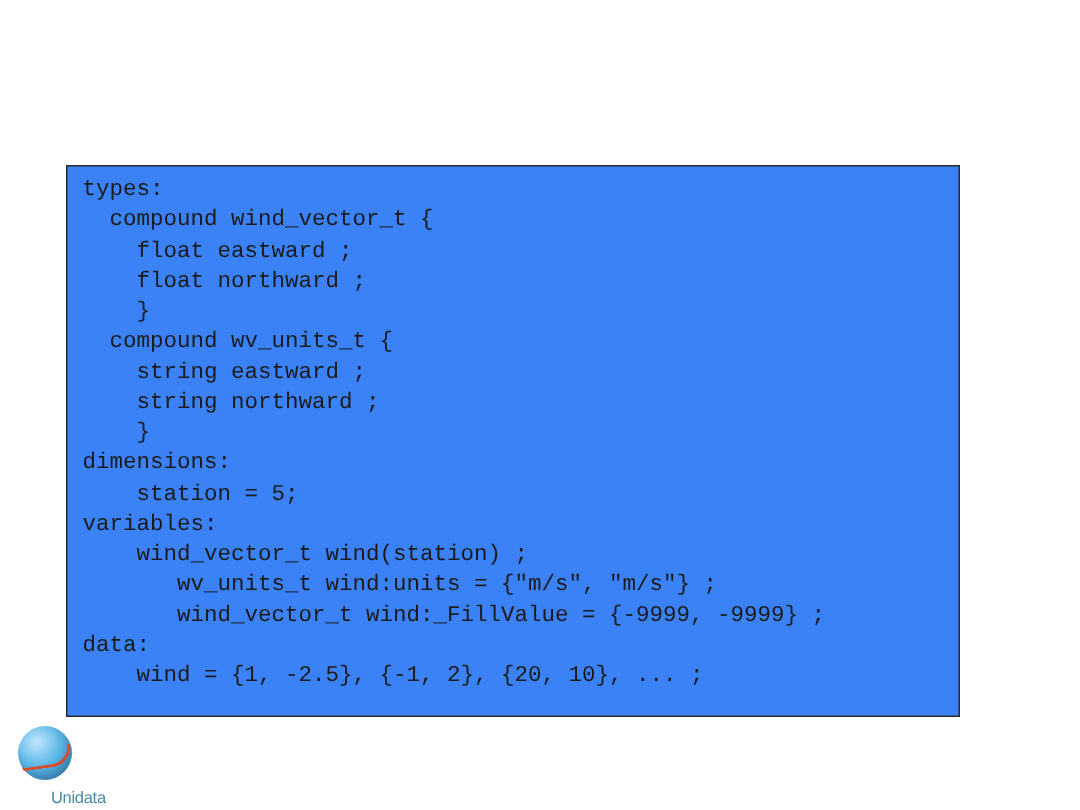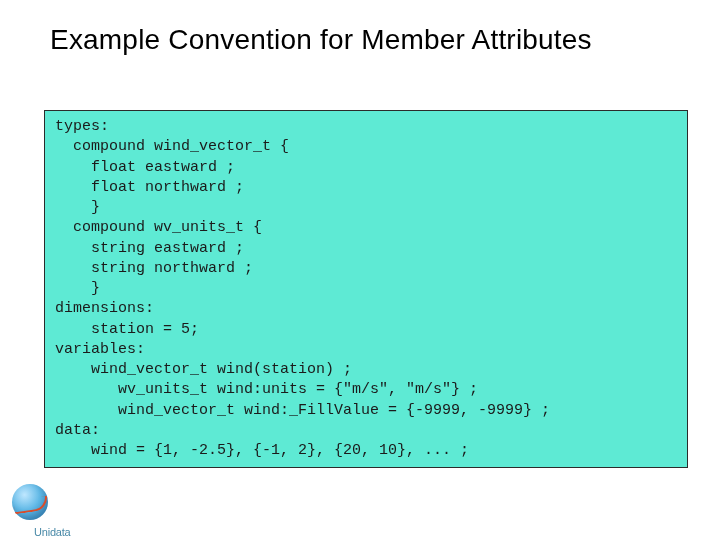--- a/index.html
+++ b/index.html
@@ -24,25 +24,25 @@
     right: 30px;
     font-size: 28px;
     color: #000;
     font-weight: 400;
     letter-spacing: 0.2px;
   }
   .code-box {
     position: absolute;
     top: 110px;
     left: 44px;
-    width: 644px;
+    width: 596px;
     box-sizing: border-box;
     border: 1px solid #2b2b2b;
-    background: #5eead4;
-    padding: 6px 10px 6px 10px;
+    background: #3b82f6;
+    padding: 6px 10px 16px 10px;
   }
   .code-box pre {
     margin: 0;
     font-family: "Courier New", Courier, monospace;
     font-size: 15px;
     line-height: 1.35;
     color: #1b1b1b;
     white-space: pre;
   }
   .logo {
@@ -83,21 +83,20 @@
     font-family: Arial, sans-serif;
     letter-spacing: -0.2px;
     margin-left: 28px;
   }
 </style>
 </head>
 <body>
 
 <div class="slide">
 
-  <div class="title">Example Convention for Member Attributes</div>
 
   <div class="code-box">
 <pre><span>types:</span>
 <span>  compound wind_vector_t {</span>
 <span>    float eastward ;</span>
 <span>    float northward ;</span>
 <span>    }</span>
 <span>  compound wv_units_t {</span>
 <span>    string eastward ;</span>
 <span>    string northward ;</span>

